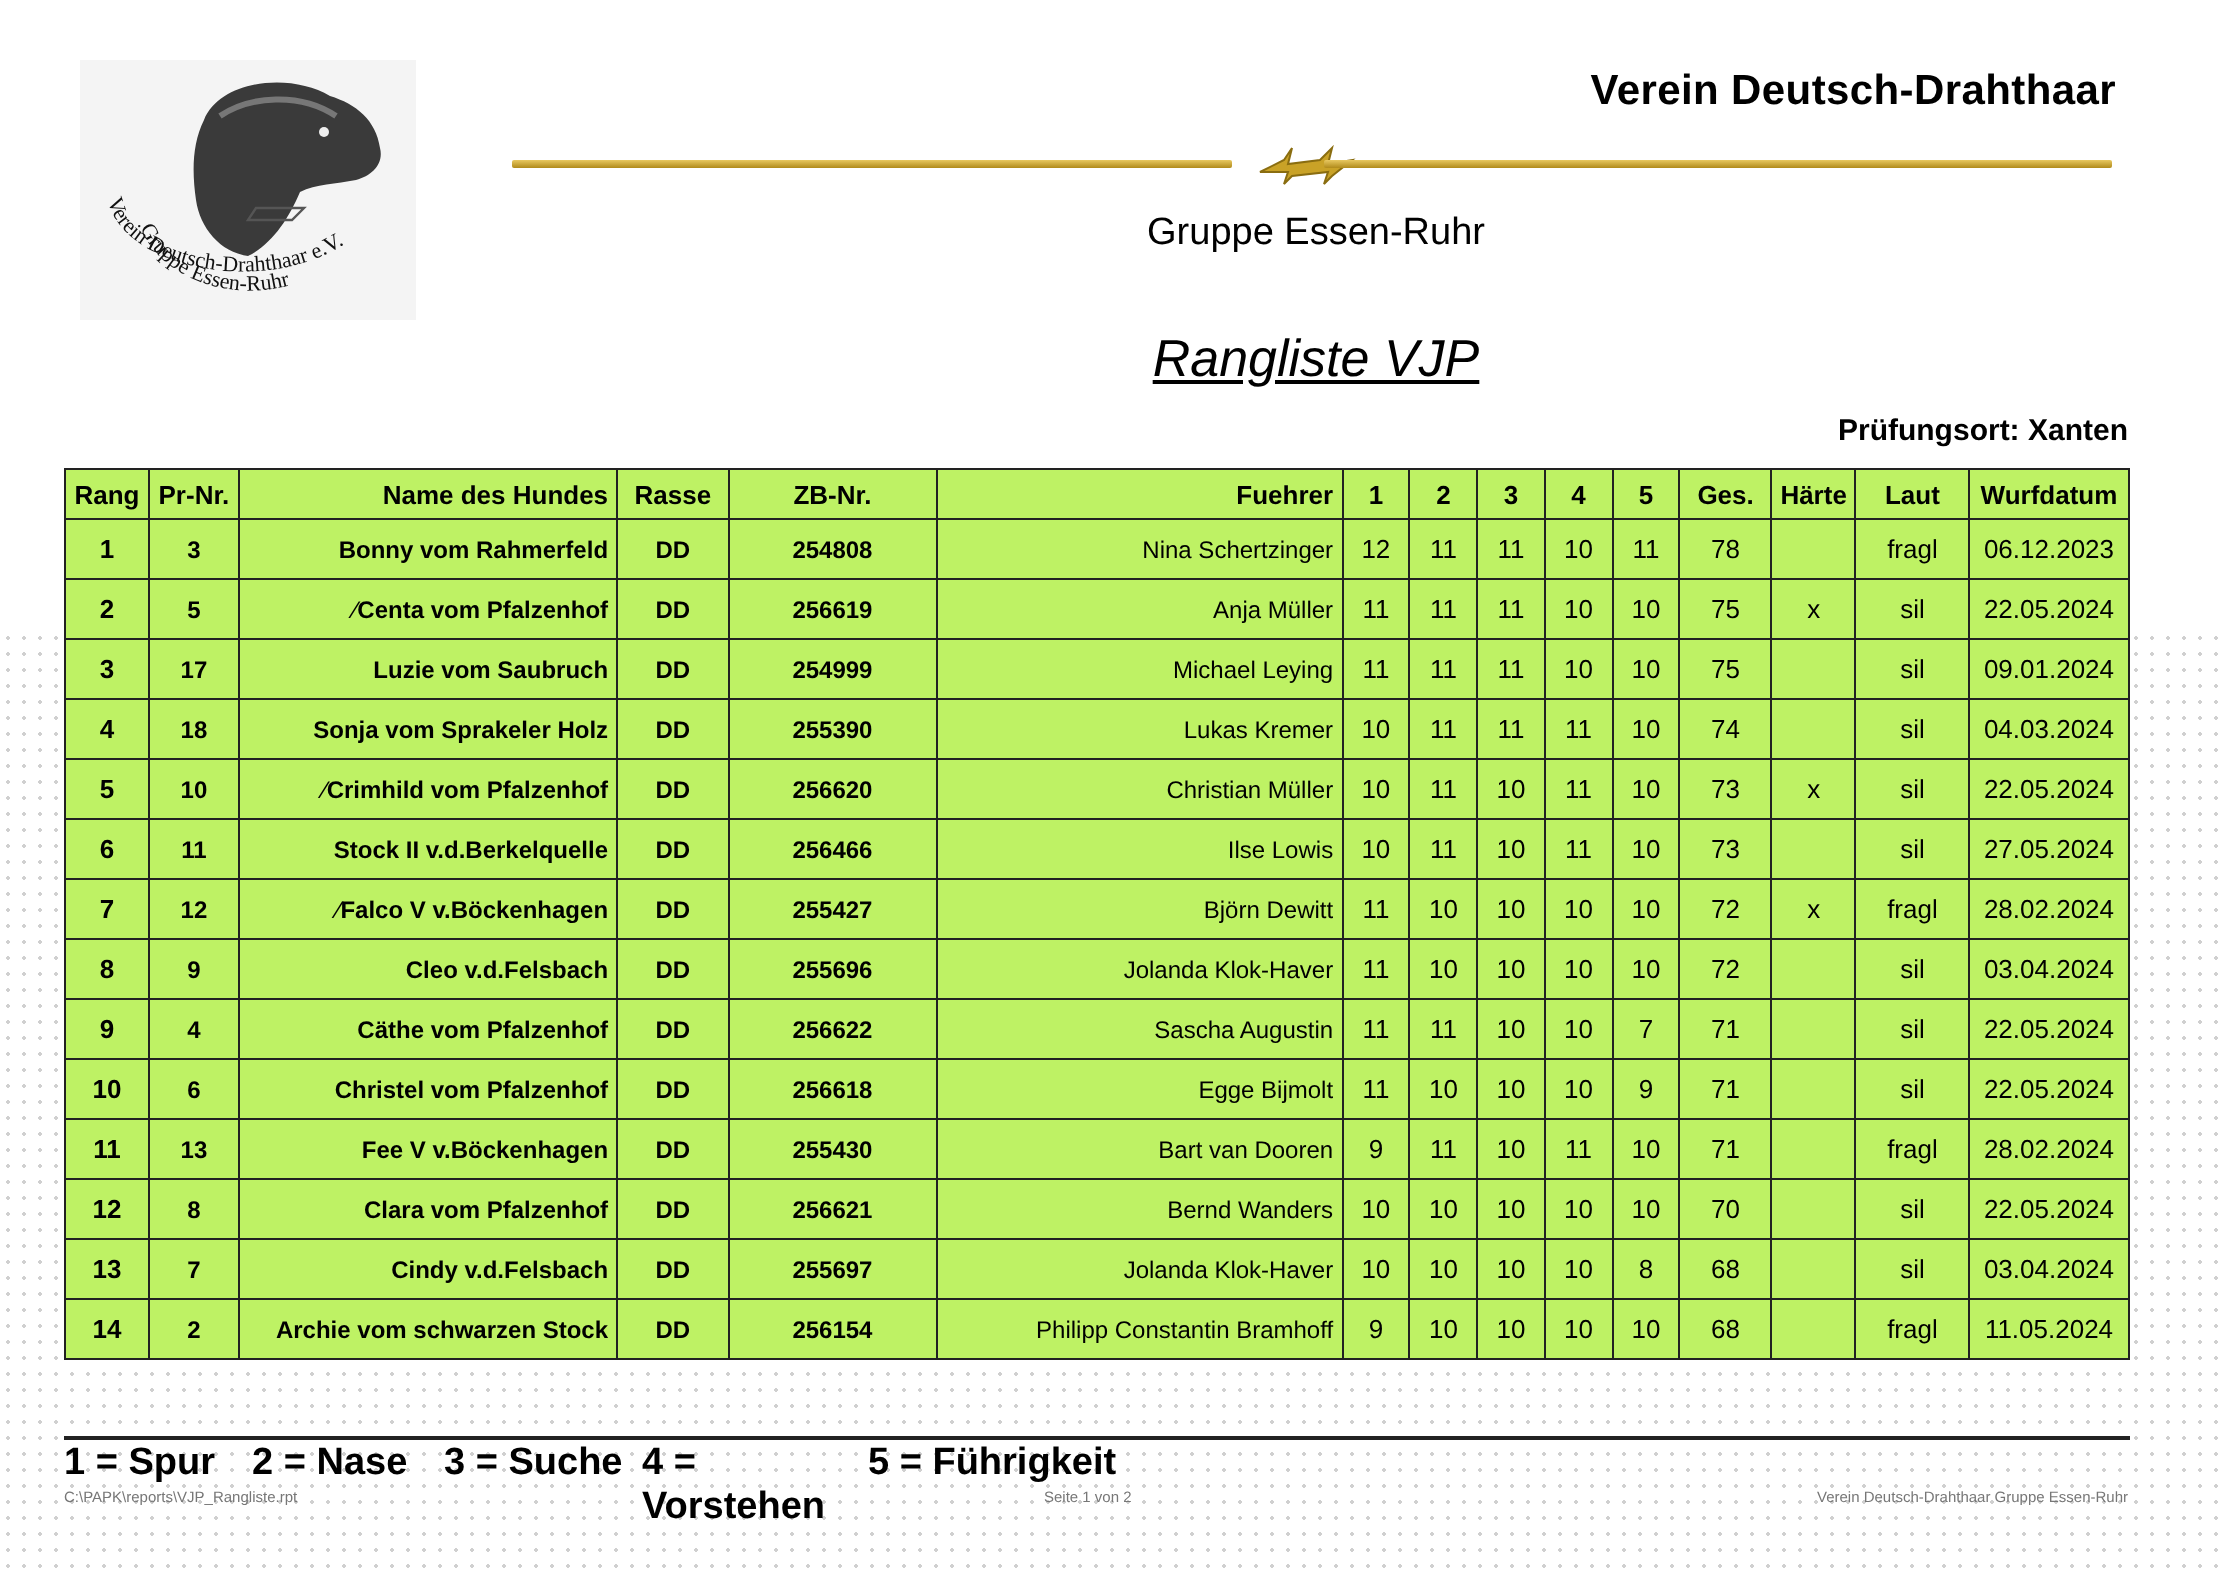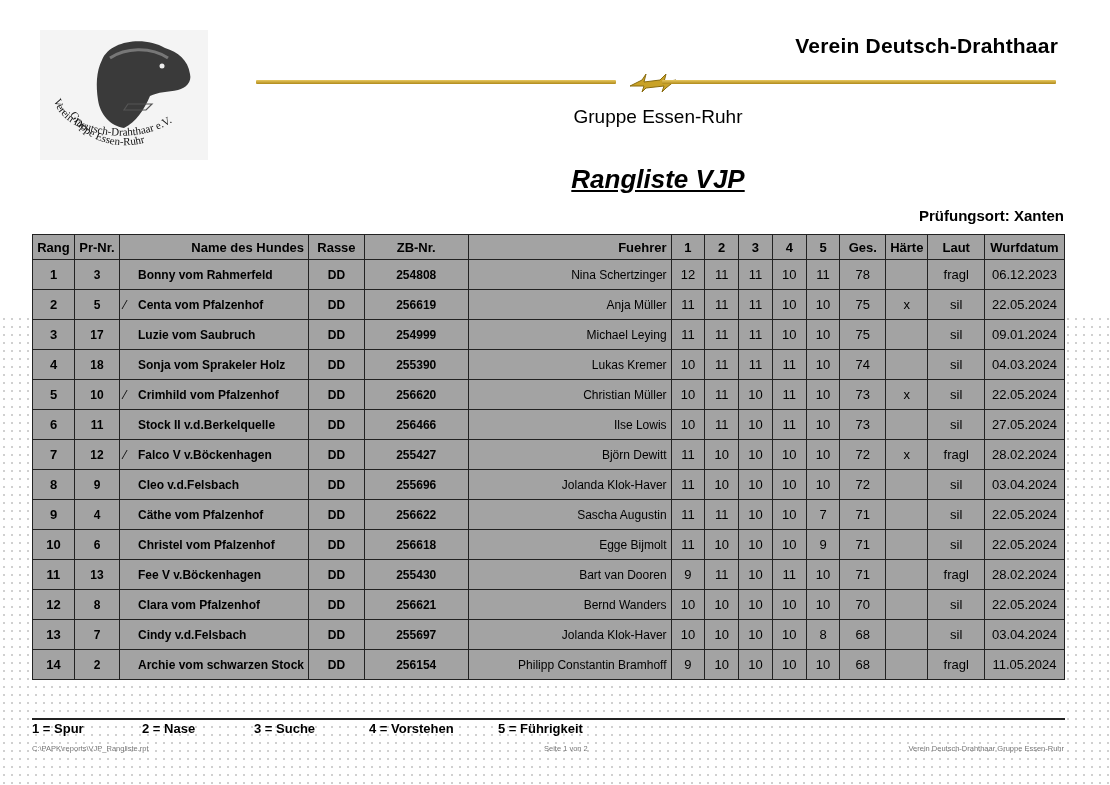--- a/index.html
+++ b/index.html
@@ -33,61 +33,61 @@
   }
   .gold-left { left:256px; width:360px; }
   .gold-right { left:662px; width:394px; }
   .gold-emblem { position:absolute; left:626px; top:72px; width:54px; height:22px; }
   .org-sub {
     position:absolute; left:258px; top:106px; width:800px; text-align:center;
     font-size:19px;
   }
   .report-title {
     position:absolute; left:258px; top:164px; width:800px; text-align:center;
-    font-size:26px; font-weight:bold; font-style:italic; text-decoration:underline;
+    font-size:26px; font-weight:normal; font-style:italic; text-decoration:underline;
   }
   .info-left {
     position:absolute; left:32px; top:207px; font-size:15px; font-weight:bold;margin-top:32px;
   }
   .info-left .val { margin-left:8px; }
   .info-right {
     position:absolute; right:46px; top:207px; font-size:15px; font-weight:bold;
   }
 
   table.rank {
     position:absolute; left:32px; top:234px; width:1033px;
     border-collapse:collapse; font-size:13px;
-    background:#a3a3a3;
+    background:#bef264;
   }
   table.rank th, table.rank td {
     border:1.5px solid #222; padding:0 4px; white-space:nowrap;
   }
   table.rank th { height:24px; font-weight:bold; font-size:13px; text-align:center; }
   table.rank th.l { text-align:right; }
   table.rank td { height:29px; text-align:center; }
   table.rank td.b { font-weight:bold; font-size:12px; }
   table.rank td.rang { font-weight:bold; font-size:13px; }
-  table.rank td.name { text-align:left; font-weight:bold; font-size:12px; padding-left:4px; }
+  table.rank td.name { text-align:right; font-weight:bold; font-size:12px; padding-left:4px; }
   table.rank td.name .mark { display:inline-block; width:14px; font-weight:normal; }
   table.rank td.fuehrer { text-align:right; font-weight:normal; font-size:12px; }
   table.rank td.num { font-size:13px; }
 
   .legend-line {
     position:absolute; left:32px; top:718px; width:1033px; height:1.5px; background:#222;
   }
   .legend {
-    position:absolute; left:32px; top:721px; font-size:13px; font-weight:bold;
-    display:flex; gap:16px;
+    position:absolute; left:32px; top:721px; font-size:19px; font-weight:bold;
+    display:flex; gap:0;
   }
   .legend span { display:inline-block; }
   .footer-small {
     position:absolute; top:744px; font-size:7.5px; color:#777;
   }
   .f-left { left:32px; }
-  .f-mid { left:544px; }
+  .f-mid { left:522px; }
   .f-right { right:46px; }
 </style>
 </head>
 <body>
 
 <div class="dots"></div>
 
 <div class="page">
 
   <div class="logo">

